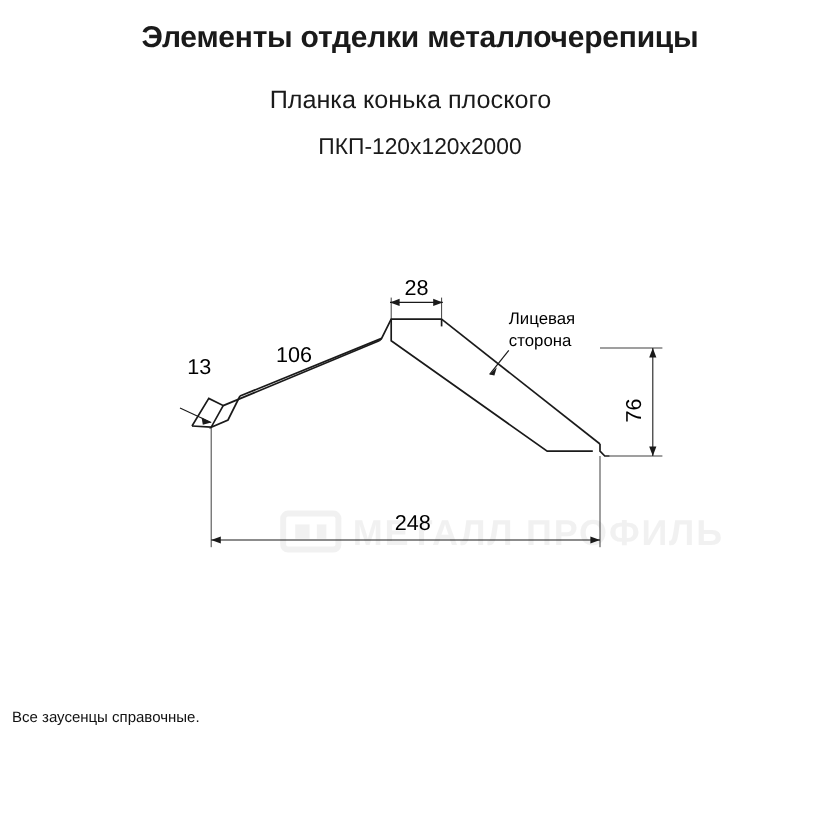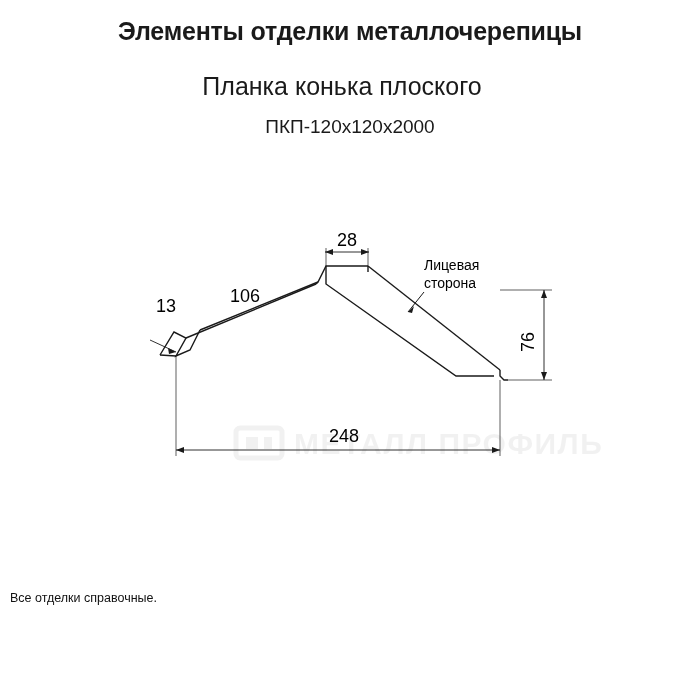--- a/index.html
+++ b/index.html
@@ -28,21 +28,21 @@
     text-align: center;
   }
   .main-title {
     font-size: 25px;
     font-weight: bold;
     letter-spacing: -0.2px;
     margin: 0 0 26px 0;
     line-height: 1.1;
   }
   .sub-title {
-    font-size: 25px;
+    font-size: 21px;
     margin: 0 16px 12px 0;
     line-height: 1.15;
   }
   .sku-title {
     font-size: 19px;
     margin: 16px;
     line-height: 1.15;
   }
   .drawing-area {
     position: absolute;
@@ -186,16 +186,16 @@
         <polygon points="500,270 492,267 492,273" fill="#1a1a1a"></polygon>
         <path d="M 176 176 L 176 276" fill="none" stroke="#1a1a1a" stroke-width="0.7"></path>
         <path d="M 500 200 L 500 276" fill="none" stroke="#1a1a1a" stroke-width="0.7"></path>
         <text class="dim-text" x="344" y="262" text-anchor="middle">248</text>
       </g>
 
     </svg>
   </div>
 
   <div class="footnotes">
-    <div>Все отделки справочные.</div>
+    <div>Все заусенцы справочные.</div>
   </div>
 
 </div>
 
 </body></html>

